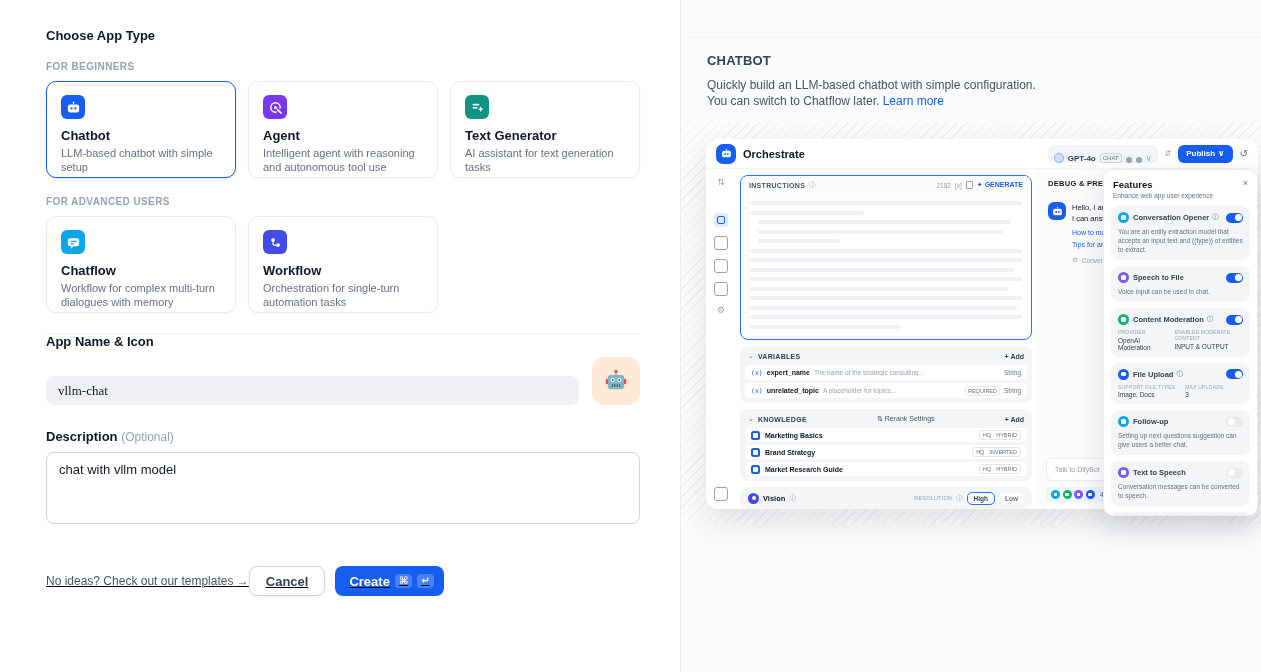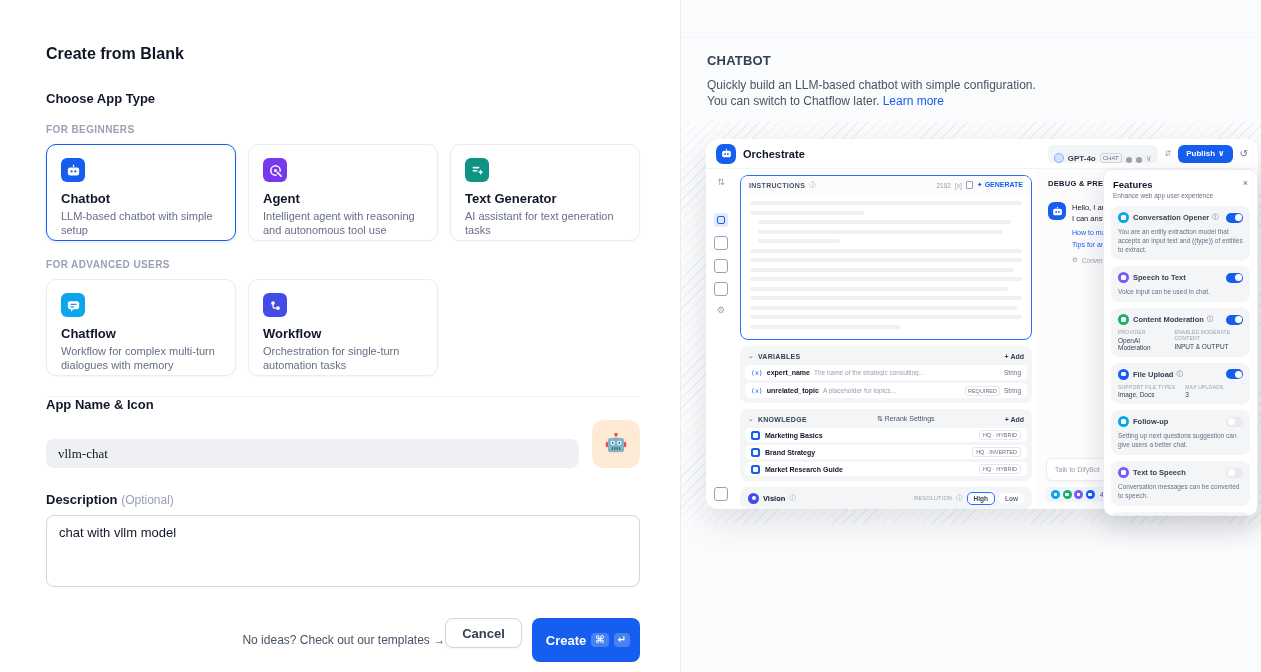--- a/index.html
+++ b/index.html
@@ -24,25 +24,25 @@
   .hr { border-top:1px solid #f2f4f7; margin-top:20px; }
   .field-label { font-size:13px; font-weight:700; color:#101828; }
   .name-row { margin-top:8px; display:flex; align-items:flex-end; gap:13px;font-family:Liberation Serif, serif; }
   .name-col { flex:1; }
   .name-input { width:100%; height:29px; background:#eef0f3; border:none; border-radius:8px; padding:0 12px; font-size:13px; color:#101828; font-family:inherit; outline:none; }
   .icon-pick { width:48px; height:48px; border-radius:12px; background:#ffead5; display:flex; align-items:center; justify-content:center; cursor:pointer; }
   .desc-label { margin-top:24px; font-size:13px; color:#101828; }
   .desc-label .lbl { font-weight:700; }
   .desc-label .opt { font-weight:400; font-size:12px; color:#98a2b3; }
   .desc-area { margin-top:8px; width:594px; height:72px; border:1px solid #d0d5dd; border-radius:8px; background:#fff; padding:9px 12px; font-size:13px; color:#101828; font-family:inherit; resize:none; outline:none; }
-  .footer { margin-top:27px; display:flex; align-items:center; justify-content:flex-end; }
+  .footer { margin-top:38px; display:flex; align-items:center; justify-content:flex-start;text-decoration:underline; }
   .tmpl-link { font-size:12px; color:#475467; text-decoration:none; cursor:pointer; }
   .btns { display:flex; gap:10px; }
   .btn-cancel { background:#fff; border:1px solid #d0d5dd; border-radius:8px; padding:0 16px; height:30px; font-size:13px; font-weight:600; color:#344054; cursor:pointer; font-family:inherit; box-shadow:0 1px 2px rgba(16,24,40,.05); }
-  .btn-create { background:#155eef; border:none; border-radius:8px; padding:0 10px 0 14px; height:44px; font-size:13px; font-weight:600; color:#fff; cursor:pointer; font-family:inherit; display:flex; align-items:center; gap:5px; }
+  .btn-create { background:#155eef; border:none; border-radius:8px; padding:0 10px 0 14px; height:30px; font-size:13px; font-weight:600; color:#fff; cursor:pointer; font-family:inherit; display:flex; align-items:center; gap:5px; }
   .kbd { background:rgba(255,255,255,.22); border-radius:4px; font-size:10px; padding:1px 4px; line-height:12px; }
 
   
   .right { flex:1; background:#fafbfc; border-left:1px solid #eaecf0; overflow:hidden; }
   .right-top { height:38px; border-bottom:1px solid #f2f4f7; }
   .right-body { padding:15px 0 0 26px; }
   .rp-heading { font-size:13px; font-weight:700; color:#344054; letter-spacing:.2px; }
   .rp-desc { margin-top:9px; font-size:12px; line-height:16px; color:#475467; width:350px; }
   .learn-more { color:#155eef; text-decoration:none; cursor:pointer; }
   .hatch { margin:13px 0 0 -26px; height:402px; position:relative;
@@ -150,21 +150,20 @@
 
   .c-cyan{background:#0ba5ec}.c-green{background:#17b26a}.c-purple{background:#7a5af8}
   .c-blue{background:#155eef}
 </style>
 </head>
 <body>
 
 <div class="app">
 
   <div class="left">
-    <div class="dlg-title">Create from Blank</div>
     <div class="choose-label">Choose App Type</div>
 
     <div class="group-label">FOR BEGINNERS</div>
     <div class="cards">
       <div class="card selected">
         <div class="cicon ic-chatbot">
           <svg viewBox="0 0 24 24">
               <rect x="3" y="7" width="18" height="13" rx="3.5" fill="#fff"></rect>
               <circle cx="9" cy="13.5" r="1.8" fill="#155eef"></circle>
               <circle cx="15" cy="13.5" r="1.8" fill="#155eef"></circle>
@@ -471,21 +470,21 @@
                 </span>
               <span class="toggle on"></span>
             </div>
             <div class="fdesc">You are an entity extraction model that accepts an input text and ((type)) of entities to extract.</div>
           </div>
 
           <div class="fitem">
             <div class="fitem-head">
               <span class="fic c-purple"></span>
               <span class="fname">
-                  <span>Speech to Text</span>
+                  <span>Speech to File</span>
                 </span>
               <span class="toggle on"></span>
             </div>
             <div class="fdesc">Voice input can be used in chat.</div>
           </div>
 
           <div class="fitem">
             <div class="fitem-head">
               <span class="fic c-green"></span>
               <span class="fname">

